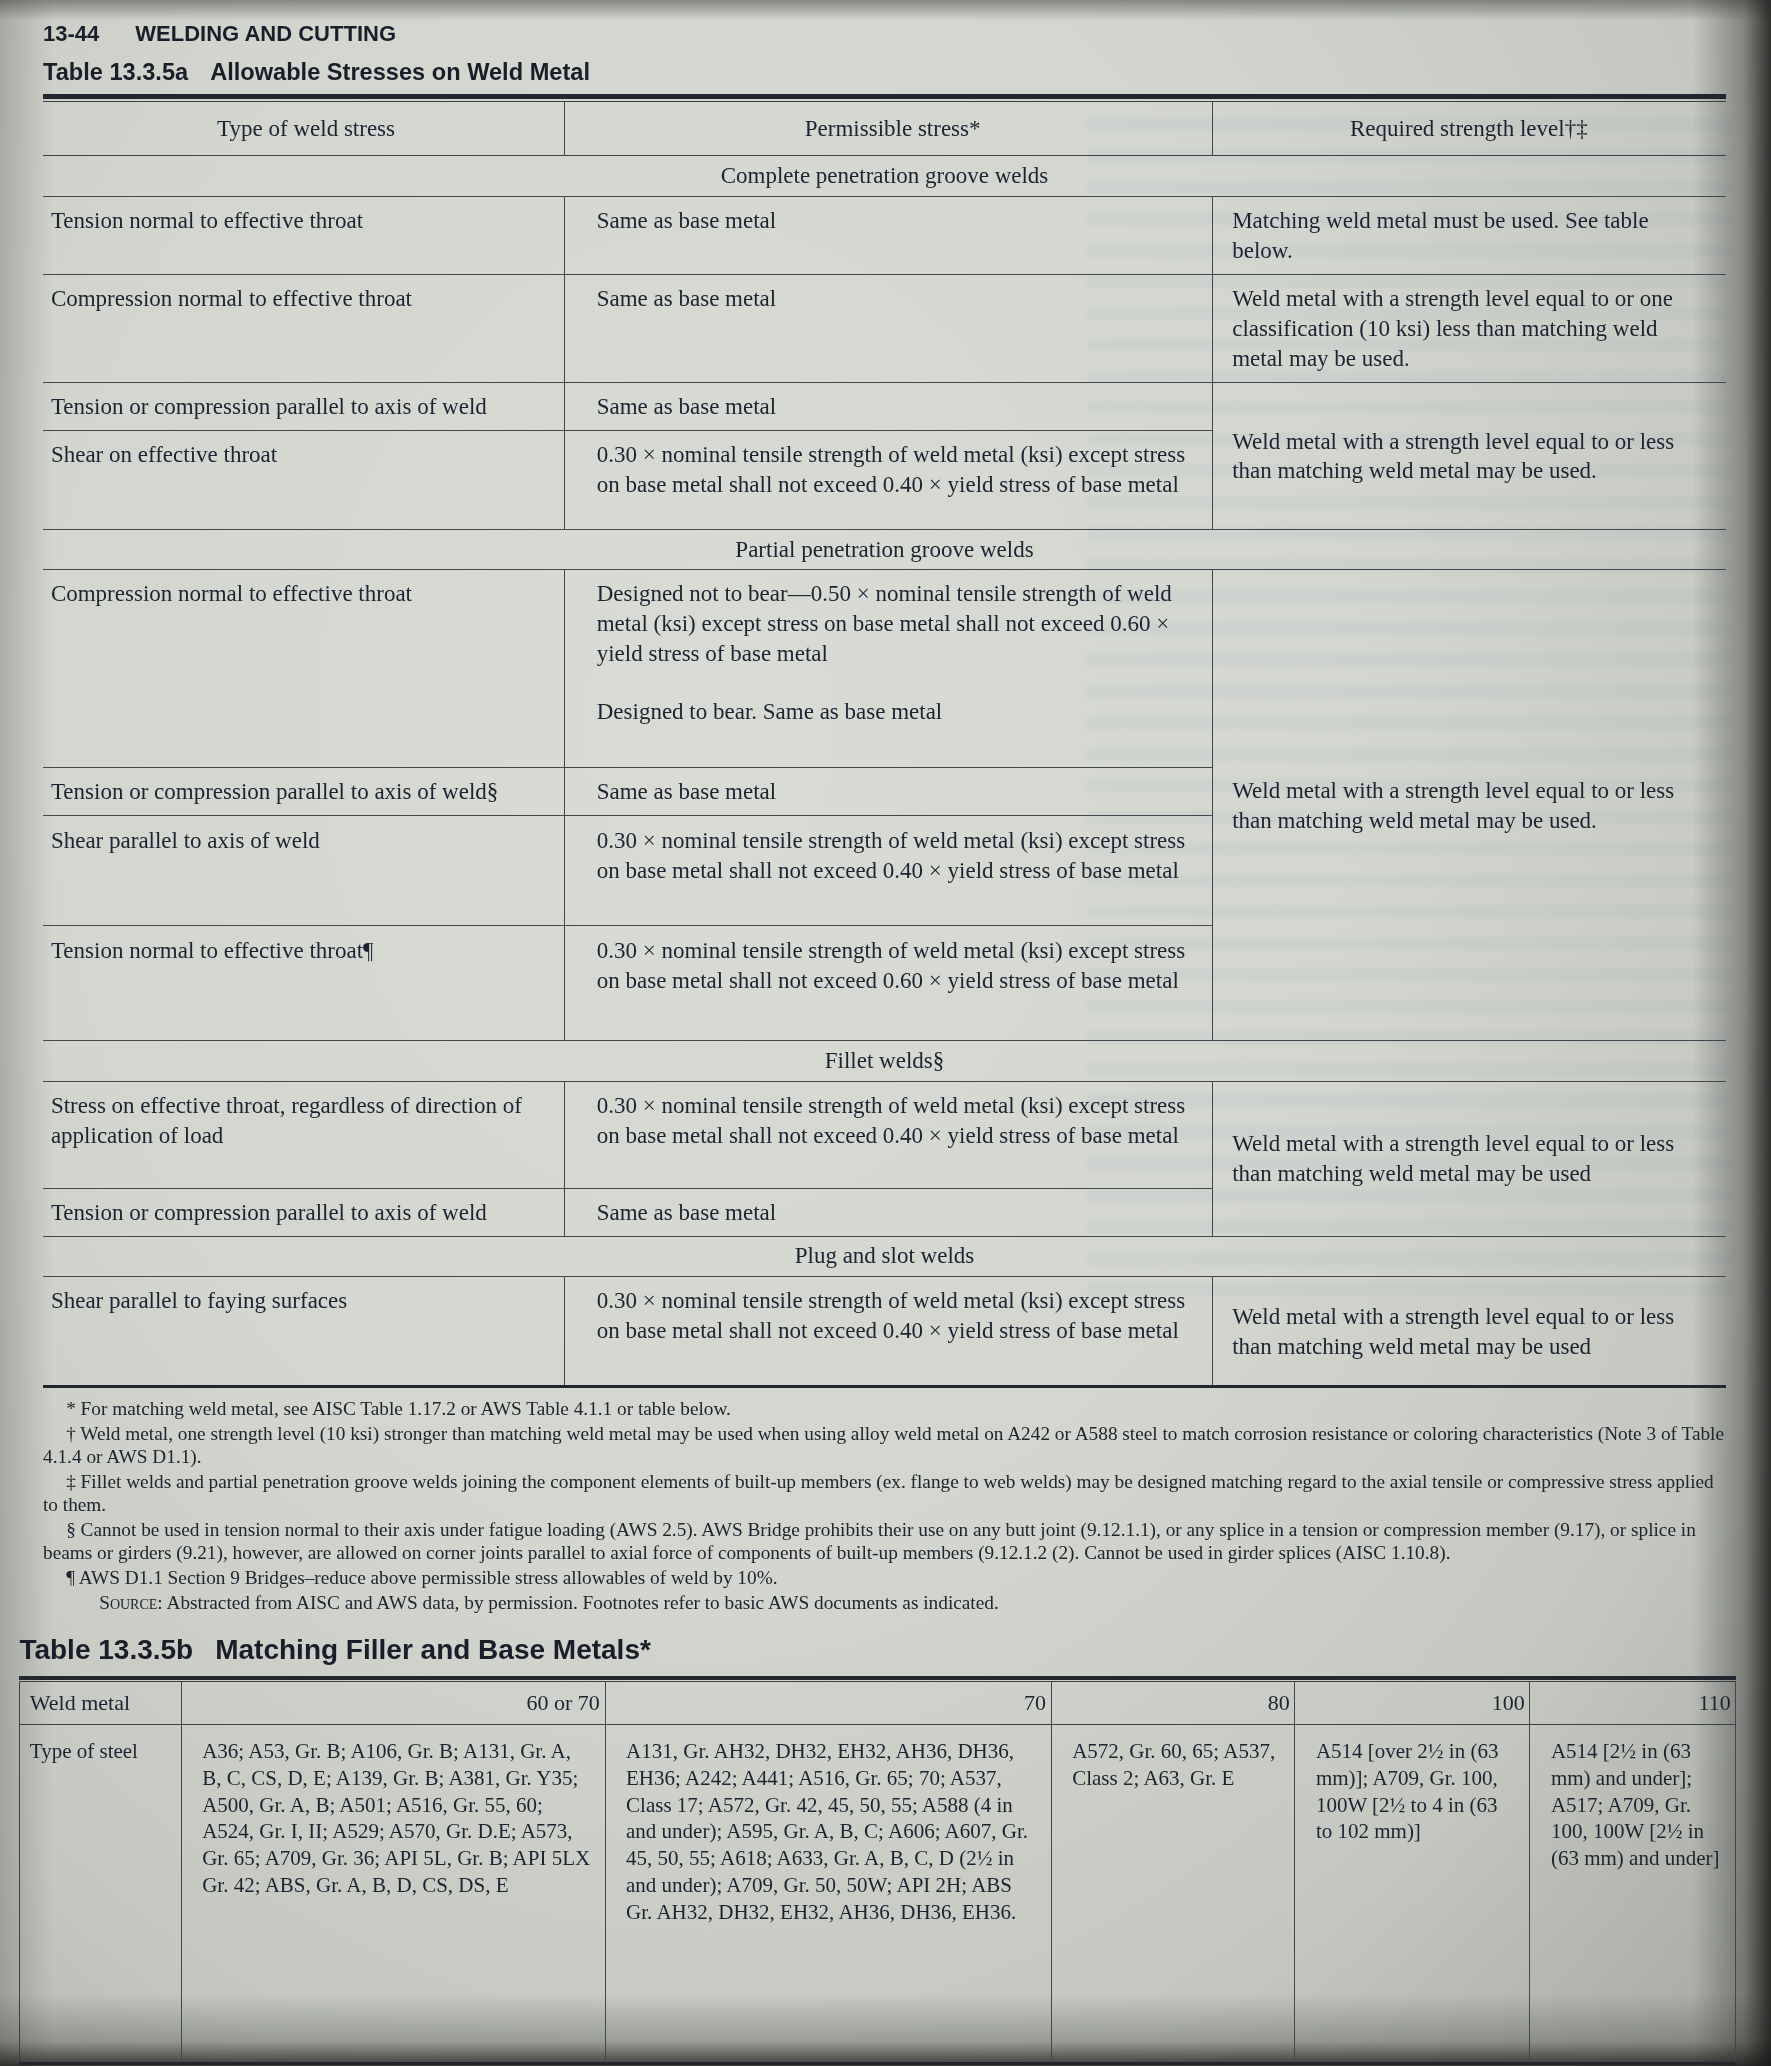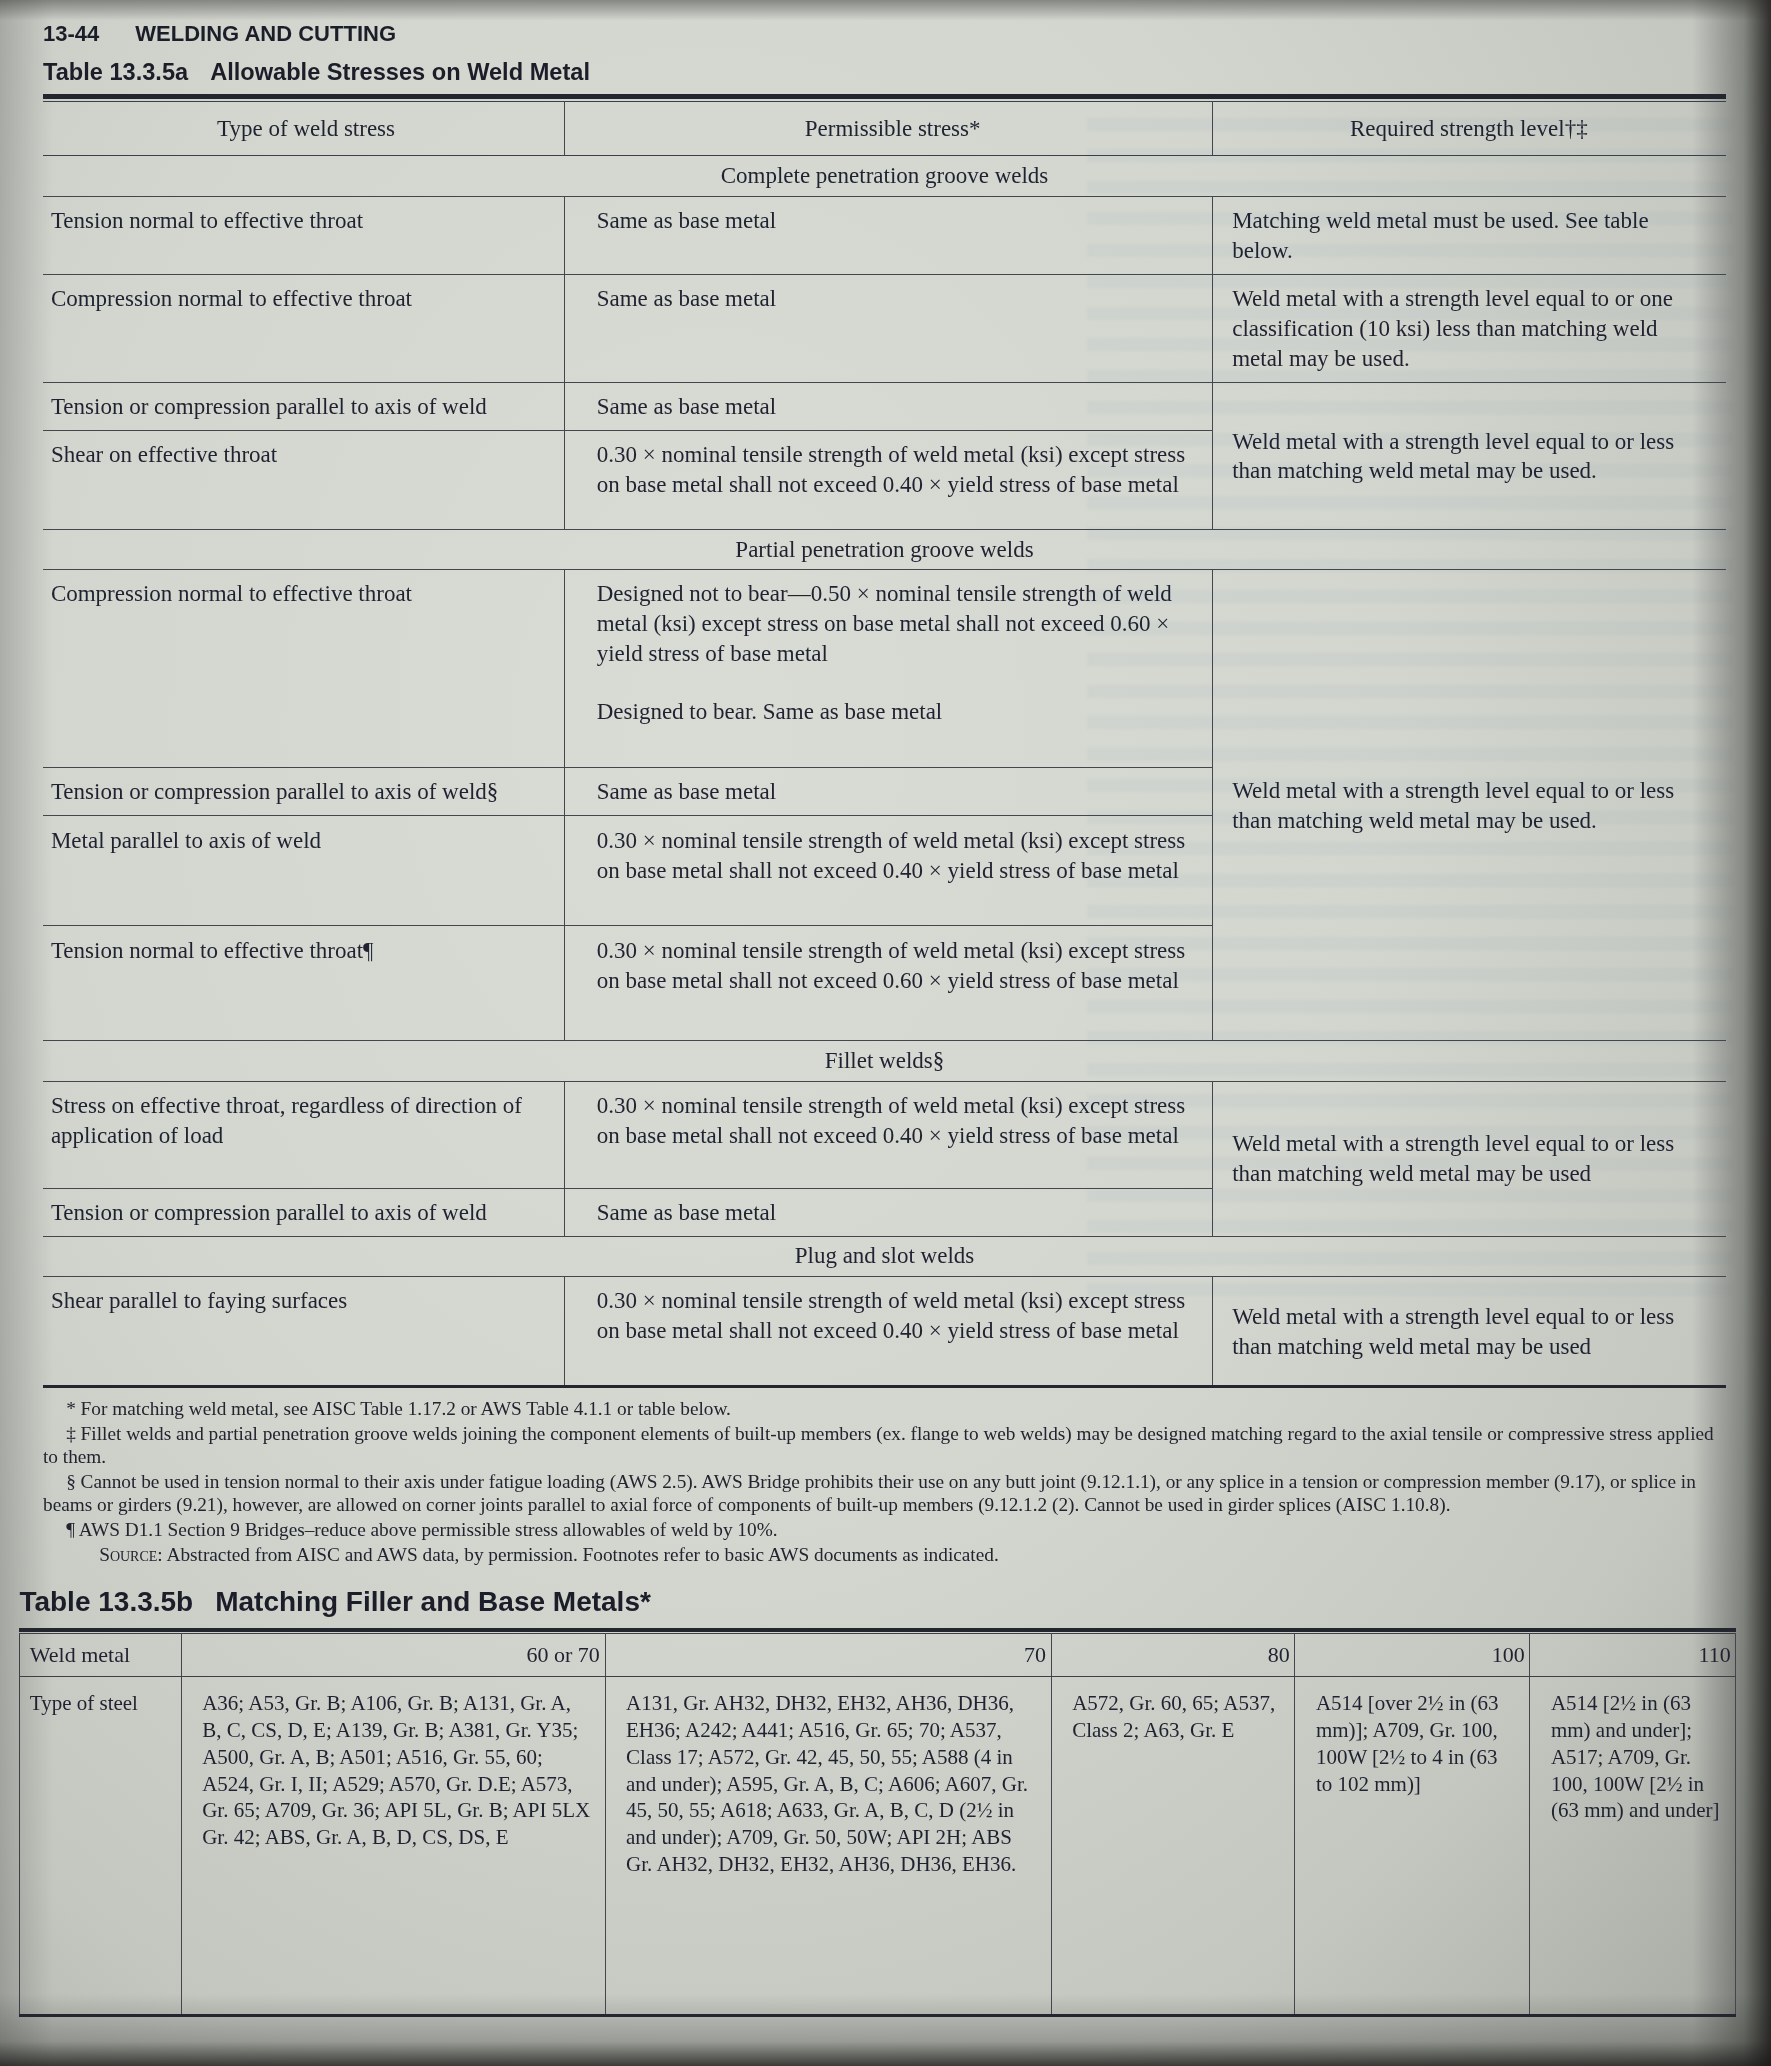--- a/index.html
+++ b/index.html
@@ -121,21 +121,21 @@
               <div>Designed not to bear—0.50 × nominal tensile strength of weld metal (ksi) except stress on base metal shall not exceed 0.60 × yield stress of base metal</div>
               <div class="p2">Designed to bear. Same as base metal</div>
             </td>
             <td class="c3 vmid" rowspan="4">Weld metal with a strength level equal to or less than matching weld metal may be used.</td>
           </tr>
           <tr class="r" style="height:41px">
             <td class="c1">Tension or compression parallel to axis of weld§</td>
             <td class="c2">Same as base metal</td>
           </tr>
           <tr class="r" style="height:110px">
-            <td class="c1">Metal parallel to axis of weld</td>
+            <td class="c1">Shear parallel to axis of weld</td>
             <td class="c2">0.30 × nominal tensile strength of weld metal (ksi) except stress on base metal shall not exceed 0.40 × yield stress of base metal</td>
           </tr>
           <tr class="r" style="height:115px">
             <td class="c1">Tension normal to effective throat¶</td>
             <td class="c2">0.30 × nominal tensile strength of weld metal (ksi) except stress on base metal shall not exceed 0.60 × yield stress of base metal</td>
           </tr>
 
           <tr class="sect" style="height:36px">
             <td colspan="3">Fillet welds§</td>
           </tr>
@@ -156,20 +156,21 @@
             <td class="c1">Shear parallel to faying surfaces</td>
             <td class="c2">0.30 × nominal tensile strength of weld metal (ksi) except stress on base metal shall not exceed 0.40 × yield stress of base metal</td>
             <td class="c3 vmid">Weld metal with a strength level equal to or less than matching weld metal may be used</td>
           </tr>
         </tbody>
       </table>
     </div>
 
     <div class="footnotes">
       <p>* For matching weld metal, see AISC Table 1.17.2 or AWS Table 4.1.1 or table below.</p>
+      <p>† Weld metal, one strength level (10 ksi) stronger than matching weld metal may be used when using alloy weld metal on A242 or A588 steel to match corrosion resistance or coloring characteristics (Note 3 of Table 4.1.4 or AWS D1.1).</p>
       <p>‡ Fillet welds and partial penetration groove welds joining the component elements of built-up members (ex. flange to web welds) may be designed matching regard to the axial tensile or compressive stress applied to them.</p>
       <p>§ Cannot be used in tension normal to their axis under fatigue loading (AWS 2.5). AWS Bridge prohibits their use on any butt joint (9.12.1.1), or any splice in a tension or compression member (9.17), or splice in beams or girders (9.21), however, are allowed on corner joints parallel to axial force of components of built-up members (9.12.1.2 (2). Cannot be used in girder splices (AISC 1.10.8).</p>
       <p>¶ AWS D1.1 Section 9 Bridges–reduce above permissible stress allowables of weld by 10%.</p>
       <p>
         <span class="sc">Source:</span>
         <span>Abstracted from AISC and AWS data, by permission. Footnotes refer to basic AWS documents as indicated.</span>
       </p>
     </div>
 
     <div class="tbl-title title-b" style="margin-left:-23.6px;">

